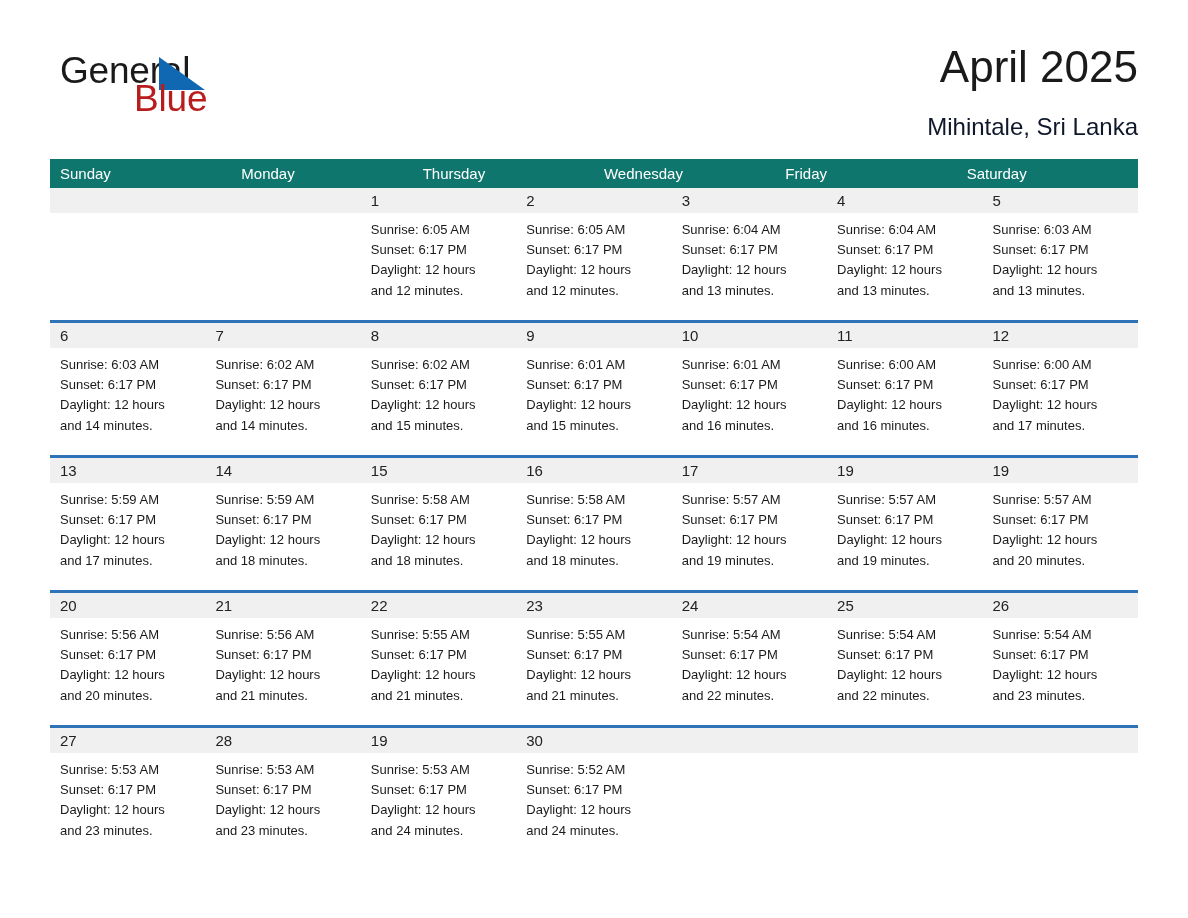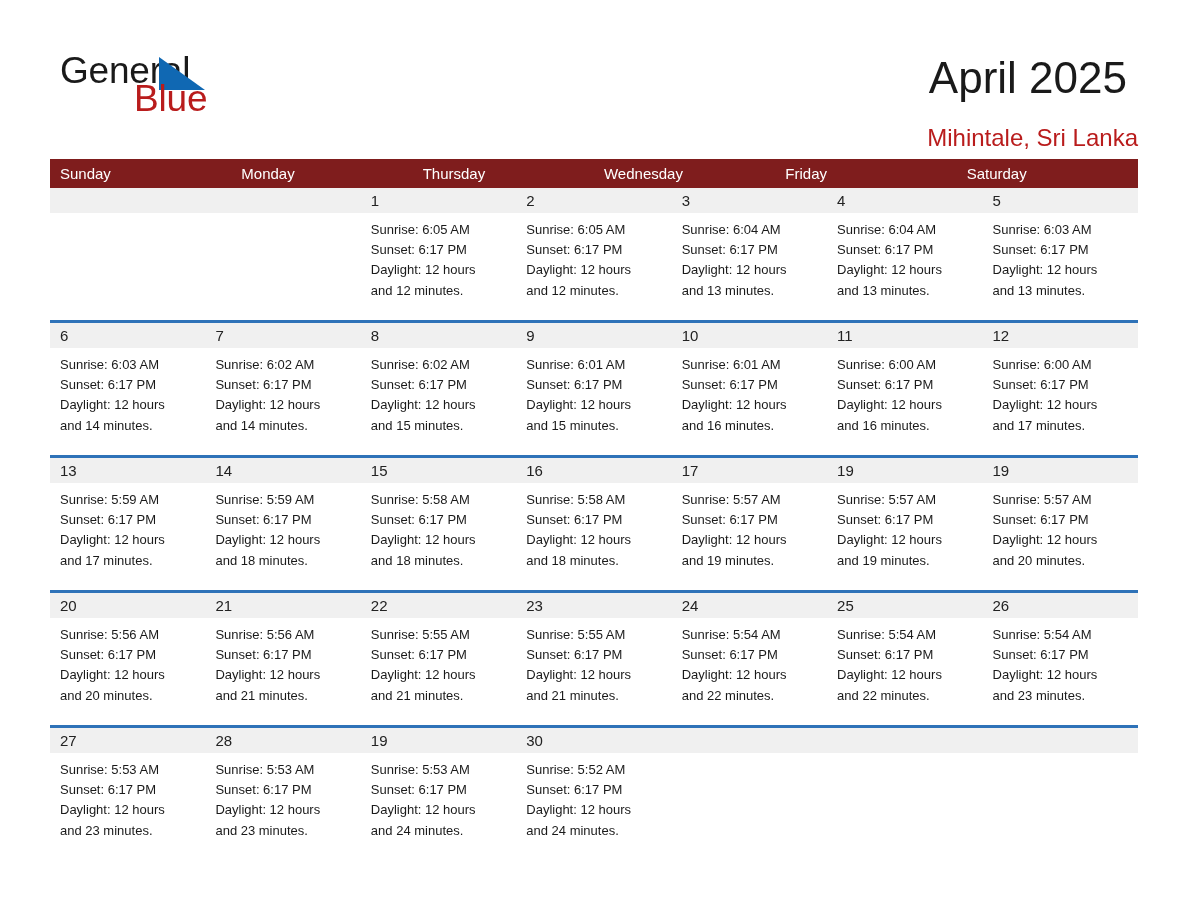--- a/index.html
+++ b/index.html
@@ -69,41 +69,41 @@
     right: 0;
     top: 0;
     text-align: right;
   }
   .cal-title {
     font-size: 44px;
     color: #1a1a1a;
     line-height: 54px;
     white-space: nowrap;
     font-weight: normal;
-    margin: 11px;
+    margin: 0;
   }
   .cal-subtitle {
     font-size: 24px;
-    color: #b91c1c;
+    color: #0f172a;
     line-height: 30px;
     white-space: nowrap;
     margin: 18px 0 0 0;
     font-weight: normal;
   }
 
   
   .calendar {
     position: absolute;
     left: 50px;
     top: 159px;
     width: 1088px;
   }
   .cal-head {
     display: flex;
-    background: #7f1d1d;
+    background: #0f766e;
     height: 29px;
   }
   .cal-head .hcell {
     flex: 1 1 0;
     min-width: 0;
     color: #ffffff;
     font-size: 15px;
     line-height: 29px;
     padding-left: 10px;
     box-sizing: border-box;

